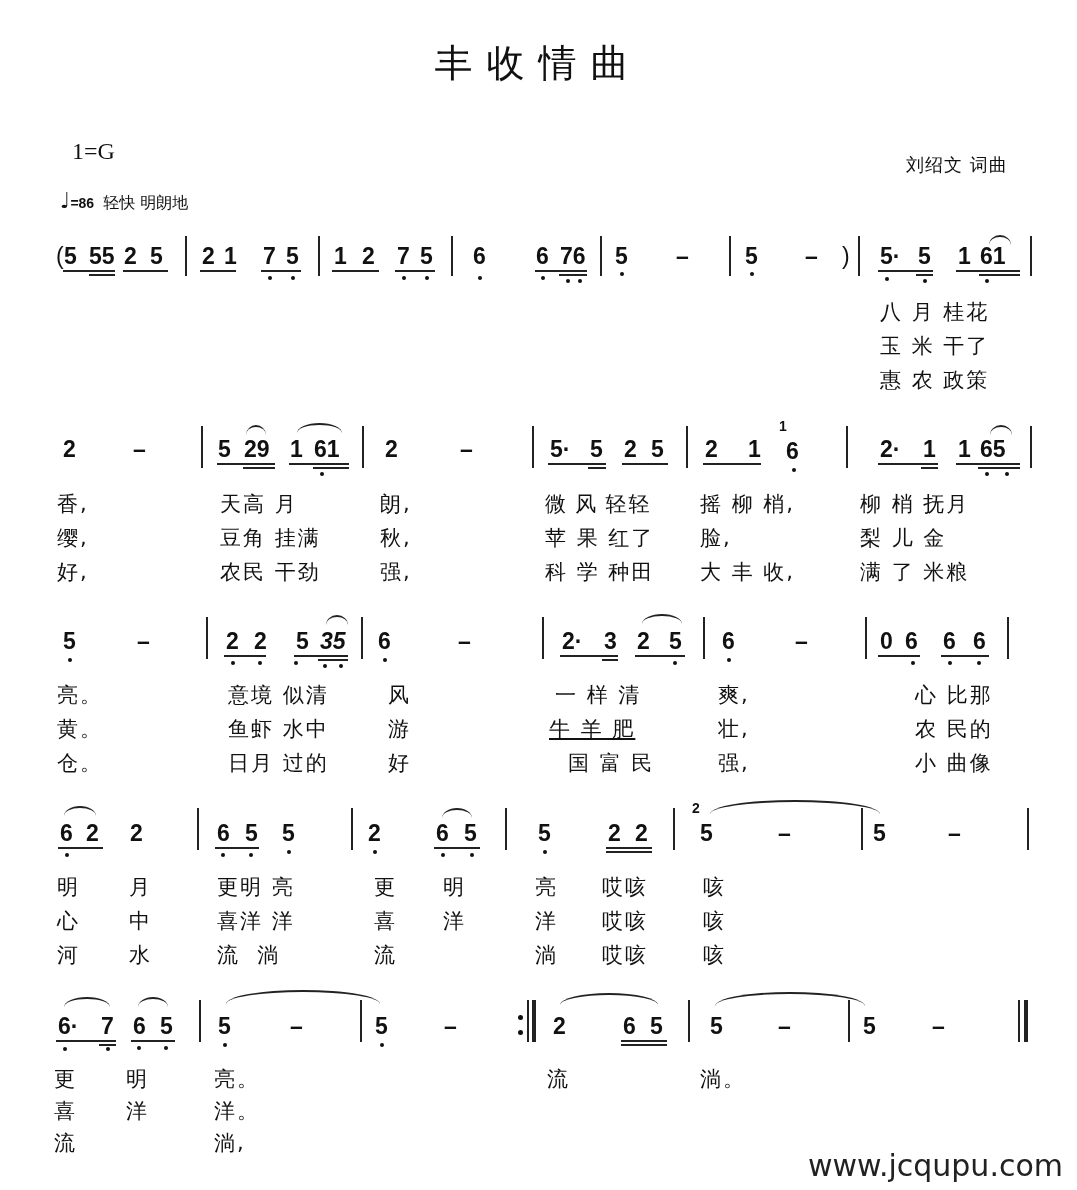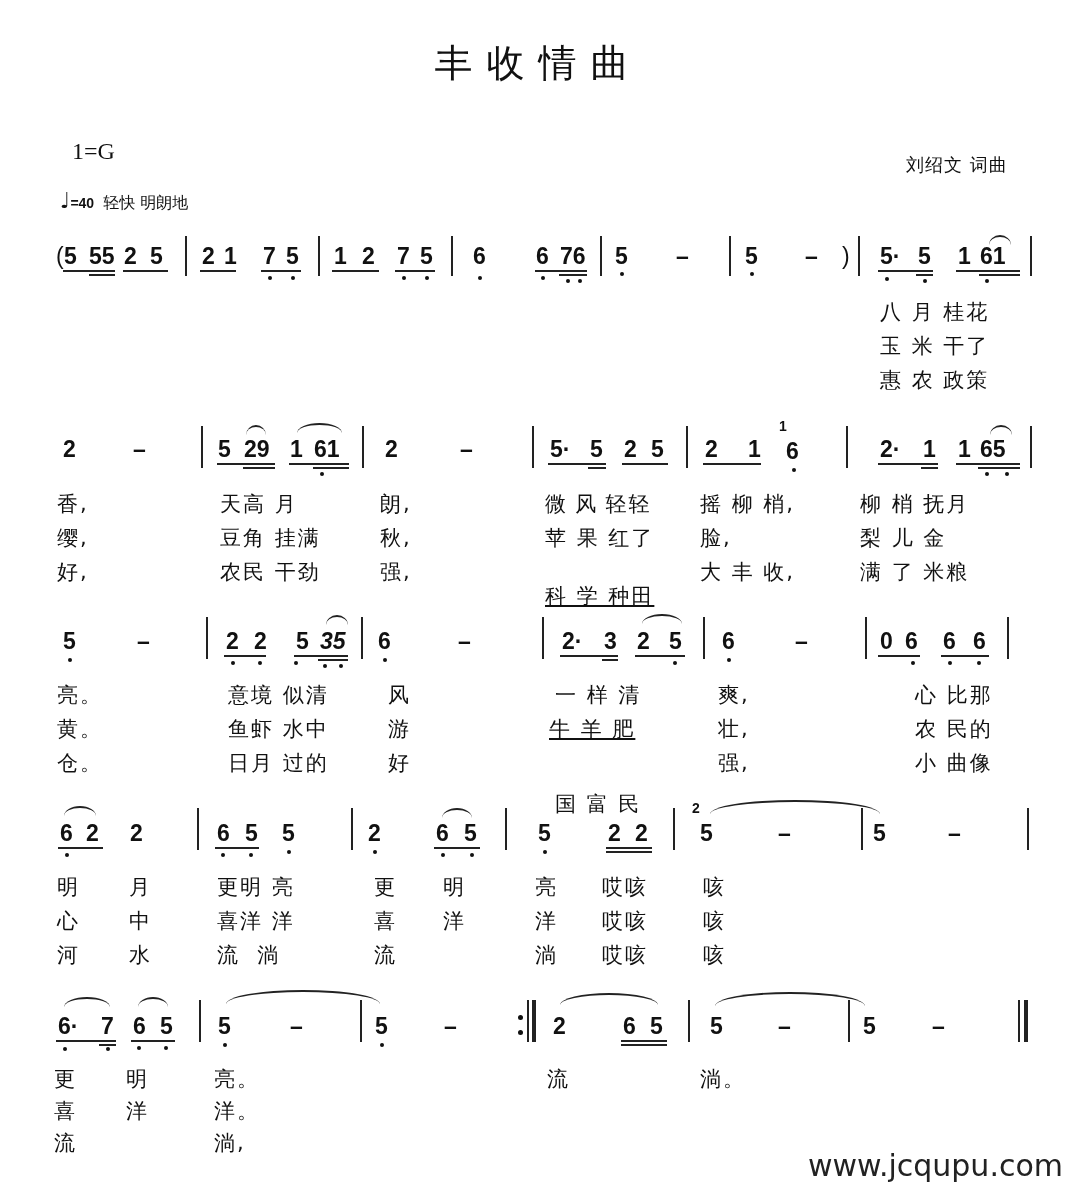--- a/index.html
+++ b/index.html
@@ -18,21 +18,21 @@
   .slur { position:absolute; border-top:2px solid #222; border-radius:50% 50% 0 0 / 100% 100% 0 0; height:8px; }
   .grace { position:absolute; font-family:"Liberation Sans", sans-serif; font-weight:bold; font-size:14px; }
   .wm { right:14px; top:1148px; font-family:"DejaVu Sans", sans-serif; font-size:30px; color:#222; }
 </style>
 </head>
 <body>
 
 <div class="abs title">丰收情曲</div>
 <div class="abs key">1=G</div>
 <div class="abs tempo">
-  <span style="font-size:22px;">♩</span><span class="bpm">=40</span>
+  <span style="font-size:22px;">♩</span><span class="bpm">=86</span>
   <span style="margin-left:4px;">轻快 明朗地</span>
 </div>
 <div class="abs author">刘绍文 词曲</div>
 
 <div>
   <div class="note" style="left:56px;top:245px;font-weight:normal;">(</div>
   <div class="note" style="left:64px;top:245px;">5</div>
   <div class="note" style="left:89px;top:245px;">55</div>
   <div class="note" style="left:124px;top:245px;">2</div>
   <div class="note" style="left:150px;top:245px;">5</div>
@@ -164,21 +164,21 @@
   <div class="lyric" style="left:57px;top:526px;">缨,</div>
   <div class="lyric" style="left:220px;top:526px;">豆角 挂满</div>
   <div class="lyric" style="left:380px;top:526px;">秋,</div>
   <div class="lyric" style="left:545px;top:526px;">苹 果 红了</div>
   <div class="lyric" style="left:700px;top:526px;">脸,</div>
   <div class="lyric" style="left:860px;top:526px;">梨 儿 金</div>
 
   <div class="lyric" style="left:57px;top:560px;">好,</div>
   <div class="lyric" style="left:220px;top:560px;">农民 干劲</div>
   <div class="lyric" style="left:380px;top:560px;">强,</div>
-  <div class="lyric" style="left:545px;top:584px;text-decoration:underline;">科 学 种田</div>
+  <div class="lyric" style="left:545px;top:560px;">科 学 种田</div>
   <div class="lyric" style="left:700px;top:560px;">大 丰 收,</div>
   <div class="lyric" style="left:860px;top:560px;">满 了 米粮</div>
 </div>
 
 <div>
   <div class="note" style="left:63px;top:630px;">5</div>
   <div class="dot" style="left:68px;top:658px;"></div>
   <div class="note" style="left:137px;top:630px;">–</div>
   <div class="bar" style="left:206px;top:617px;height:42px;"></div>
 
@@ -239,21 +239,21 @@
   <div class="lyric" style="left:57px;top:717px;">黄。</div>
   <div class="lyric" style="left:228px;top:717px;">鱼虾 水中</div>
   <div class="lyric" style="left:388px;top:717px;">游</div>
   <div class="lyric" style="left:549px;top:717px;text-decoration:underline;">牛 羊 肥</div>
   <div class="lyric" style="left:718px;top:717px;">壮,</div>
   <div class="lyric" style="left:915px;top:717px;">农 民的</div>
 
   <div class="lyric" style="left:57px;top:751px;">仓。</div>
   <div class="lyric" style="left:228px;top:751px;">日月 过的</div>
   <div class="lyric" style="left:388px;top:751px;">好</div>
-  <div class="lyric" style="left:555px;top:751px;margin-top:41px;">国 富 民</div>
+  <div class="lyric" style="left:568px;top:751px;">国 富 民</div>
   <div class="lyric" style="left:718px;top:751px;">强,</div>
   <div class="lyric" style="left:915px;top:751px;">小 曲像</div>
 </div>
 
 <div>
   <div class="note" style="left:60px;top:822px;">6</div>
   <div class="note" style="left:86px;top:822px;">2</div>
   <div class="ul" style="left:58px;top:847px;width:45px;"></div>
   <div class="dot" style="left:65px;top:853px;"></div>
   <div class="slur" style="left:64px;top:806px;width:32px;"></div>

